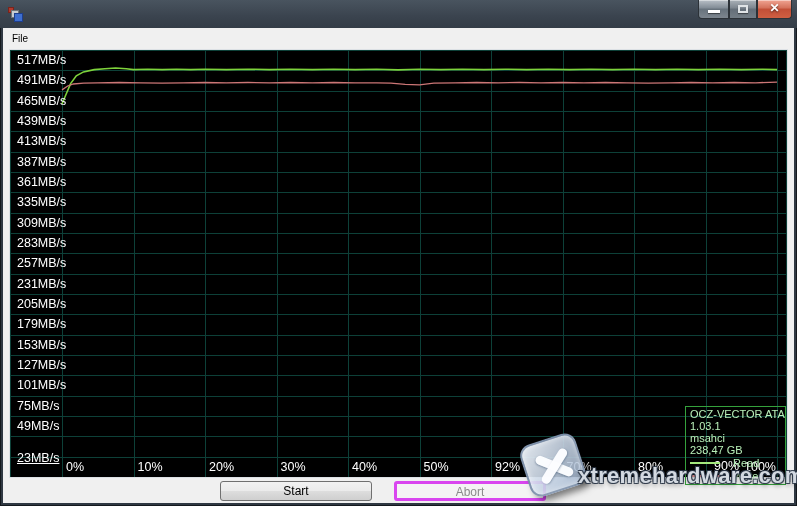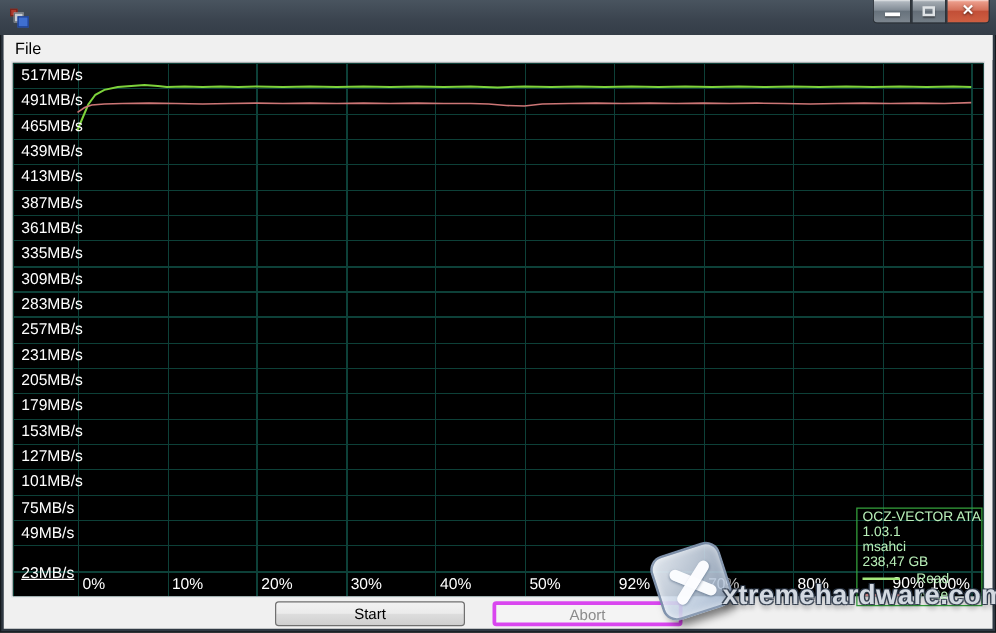--- a/index.html
+++ b/index.html
@@ -21,21 +21,21 @@
   .winbtn.max{right:40px;width:28px;background:linear-gradient(#aab1b8,#7c858e 45%,#646e78 50%,#737d86);}
   .winbtn.close{right:5px;width:35px;border-radius:0 0 4px 0;
     background:linear-gradient(#f0a492,#d4705a 45%,#c24f37 50%,#cf5f42);}
   .minbar{display:block;width:12px;height:3px;background:#fff;margin:10px auto 0;box-shadow:0 1px 1px rgba(0,0,0,.5);}
   .maxbox{display:block;width:10px;height:8px;border:2px solid #dfe3e6;margin:5px auto 0;box-shadow:0 1px 1px rgba(0,0,0,.4);}
   .closex{display:block;text-align:center;line-height:17px;font-size:12px;font-weight:bold;color:#fff;
     text-shadow:0 1px 2px rgba(0,0,0,.6);}
   
   .client{position:absolute;left:3px;top:28px;width:791px;height:475px;background:#f0f0f0;}
   .menubar{position:absolute;left:3px;top:28px;width:791px;height:20px;background:#f0f0f0;}
-  .menu-item{display:inline-block;padding:3px 9px;font-size:13px;color:#000;}
+  .menu-item{display:inline-block;padding:3px 9px;font-size:10px;color:#000;}
   
   .chart-panel{position:absolute;left:10px;top:50px;width:777px;height:427px;background:#000;
     outline:1px solid #dde1e5;}
   .chart-panel svg{position:absolute;left:0;top:0;}
   .ylabel{position:absolute;left:7px;color:#fff;font-size:12.5px;white-space:nowrap;
     display:flex;align-items:center;}
   .xlabel{position:absolute;color:#fff;font-size:12.5px;white-space:nowrap;
     display:flex;align-items:center;}
   
   .legend{position:absolute;left:675px;top:320px;width:101px;height:79px;border:1px solid #35a23c;

